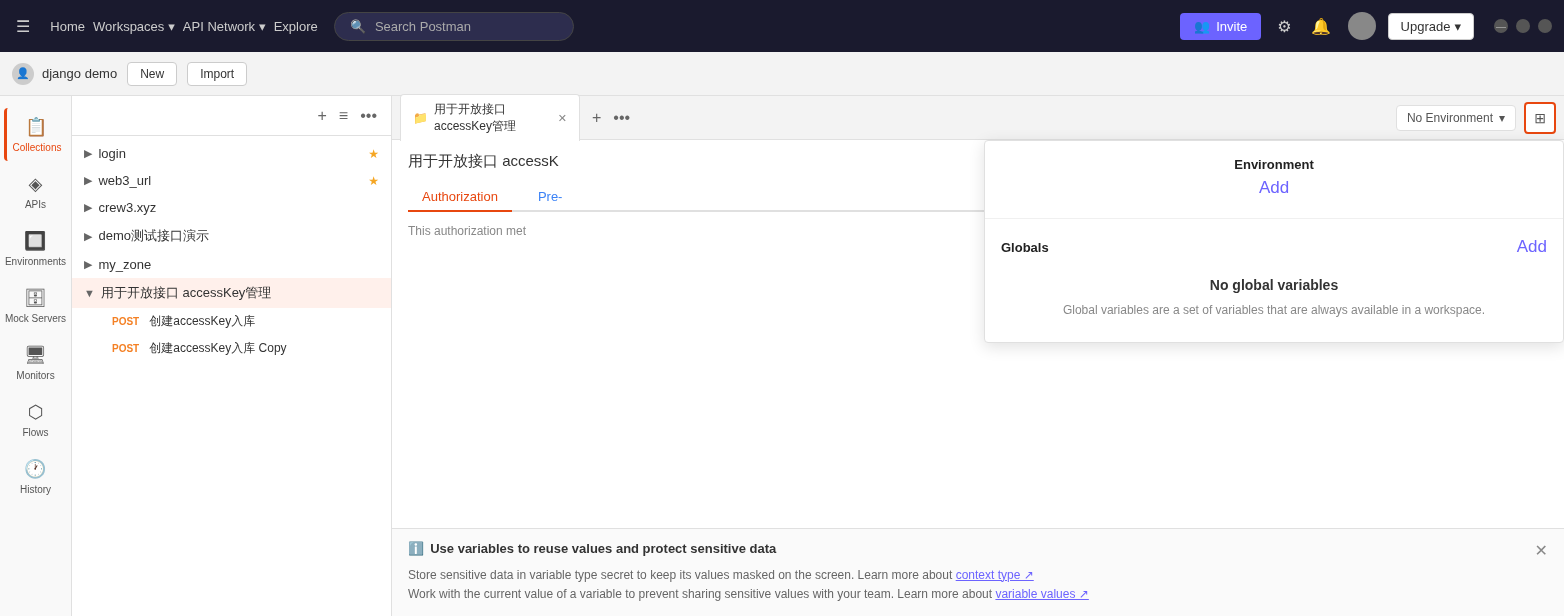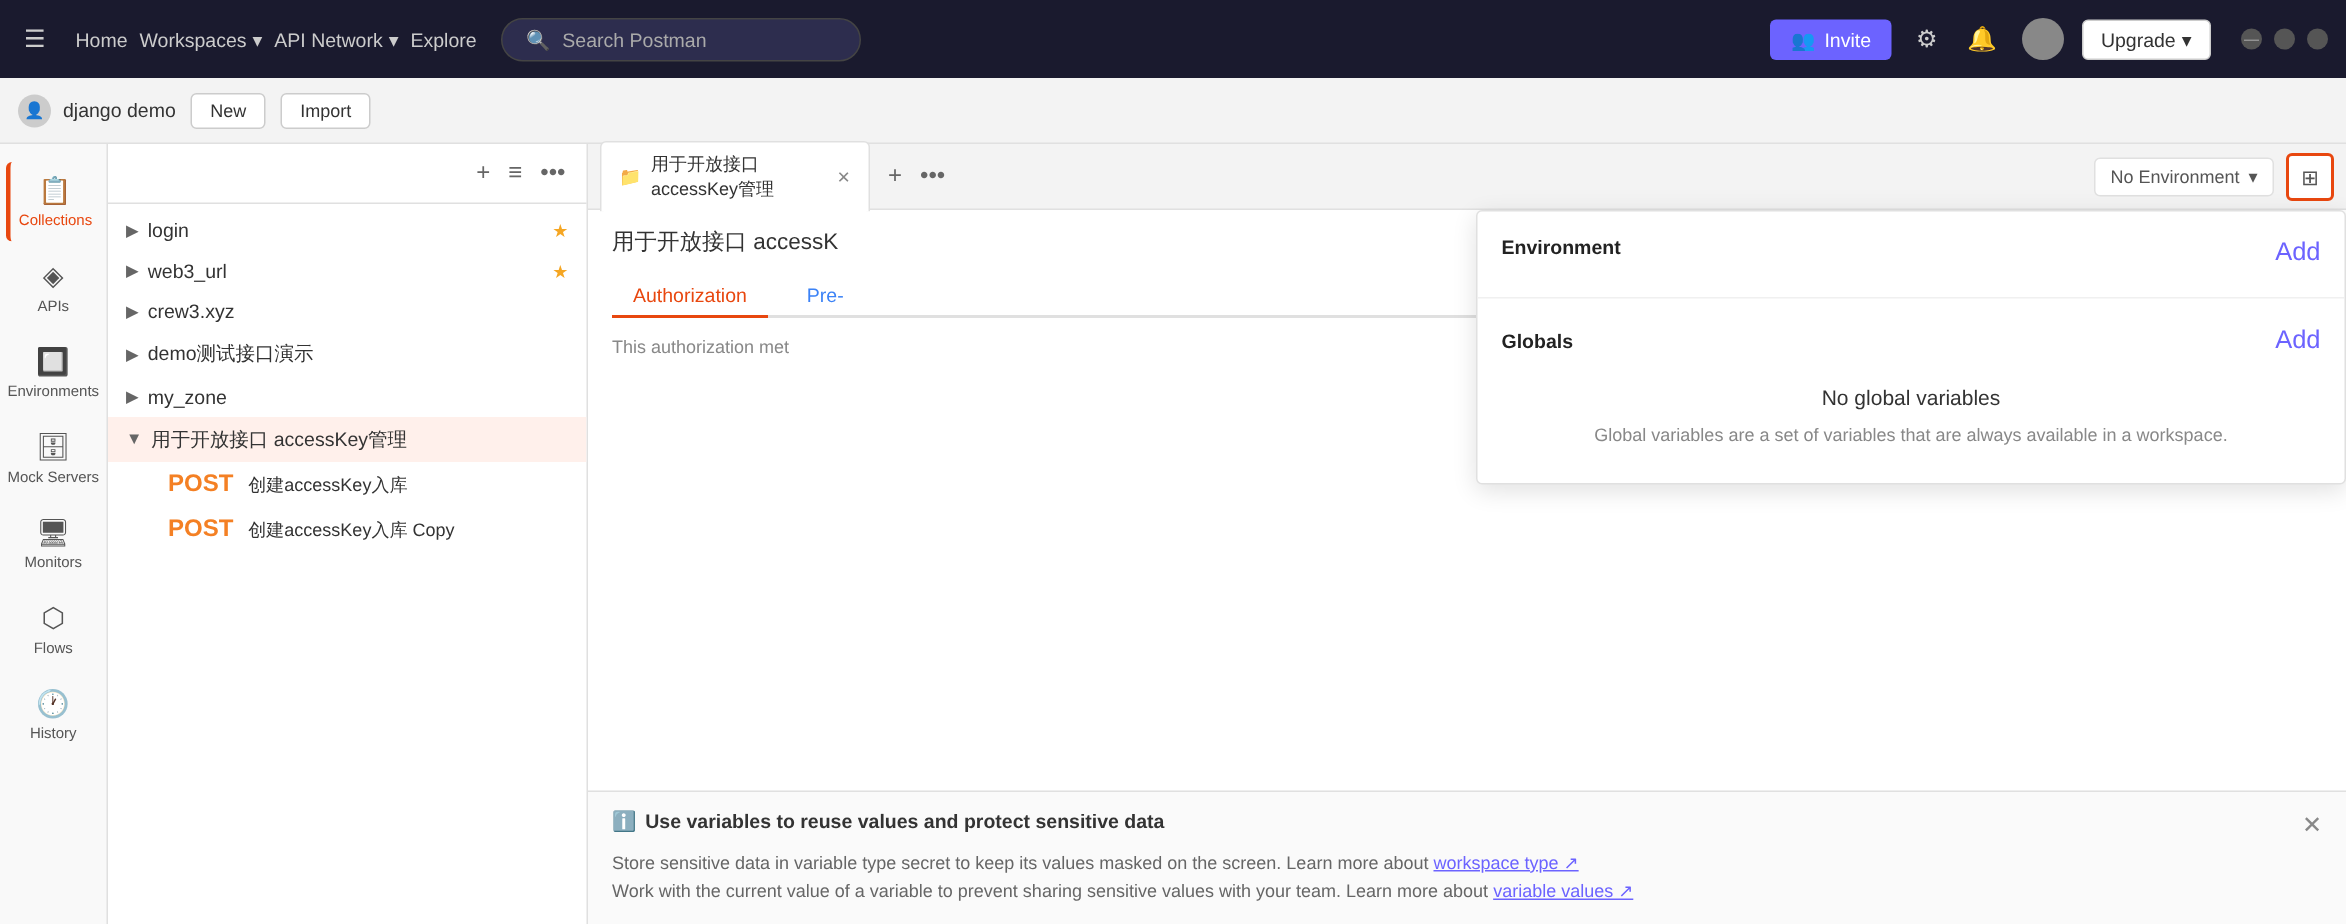--- a/index.html
+++ b/index.html
@@ -152,21 +152,21 @@
     .sub-item {
       padding: 5px 12px 5px 36px;
       font-size: 12px;
       color: #333;
       cursor: pointer;
       display: flex;
       align-items: center;
       gap: 6px;
     }
     .method-badge {
-      font-size: 16px;
+      font-size: 10px;
       font-weight: bold;
       padding: 1px 4px;
       border-radius: 2px;
     }
     .method-post { color: #f48024; }
 
     
     .main-content {
       flex: 1;
       background: #fff;
@@ -285,20 +285,21 @@
       font-size: 12px;
       color: #888;
       text-align: center;
       line-height: 1.6;
       margin-bottom: 4px;
     }
     .env-section-row {
       display: flex;
       justify-content: space-between;
       align-items: center;
+      flex-direction: column;
     }
     .env-add-btn {
       color: #6c63ff;
       font-size: 17px;
       cursor: pointer;
       background: none;
       border: none;
       font-weight: 500;
     }
     .env-no-active {
@@ -308,21 +309,21 @@
     .env-no-active h4 { font-size: 14px; font-weight: 600; color: #333; margin-bottom: 8px; }
     .env-divider { border: none; border-top: 1px solid #f0f0f0; margin: 4px 0; }
     .globals-section { padding: 14px 16px; }
     .globals-header {
       display: flex; justify-content: space-between; align-items: center;
       margin-bottom: 12px;
       gap: 24px;
     }
     .globals-title { font-size: 13px; font-weight: 600; color: #222; }
     .no-globals { text-align: center; padding: 8px 0; }
-    .no-globals h4 { font-size: 14px; font-weight: 400; color: #333; margin-bottom: 8px; }
+    .no-globals h4 { font-size: 14px; font-weight: 700; color: #333; margin-bottom: 8px; }
     .no-globals p { font-size: 12px; color: #888; line-height: 1.6; }
 
     
     .tip-panel {
       position: absolute;
       bottom: 0;
       left: 0;
       right: 0;
       background: #fafafa;
       border-top: 1px solid #e0e0e0;
@@ -548,21 +549,21 @@
     <div class="tip-panel">
       <div class="tip-header">
         <div class="tip-title">
           <span>ℹ️</span>
           <span>Use variables to reuse values and protect sensitive data</span>
         </div>
         <button class="close-btn">✕</button>
       </div>
       <div class="tip-body">
         <span>Store sensitive data in variable type secret to keep its values masked on the screen. Learn more about</span>
-        <span class="tip-link">workspace type ↗</span>
+        <span class="tip-link">context type ↗</span>
         <br>
         <span>Work with the current value of a variable to prevent sharing sensitive values with your team. Learn more about</span>
         <span class="tip-link">variable values ↗</span>
       </div>
     </div>
 
     <div class="arrow-indicator" style="right: 48px; top: 48px; transform: rotate(-45deg);">→</div>
     <div class="arrow-indicator" style="right: 80px; top: 100px; transform: rotate(60deg);">↑</div>
 
   </div>

